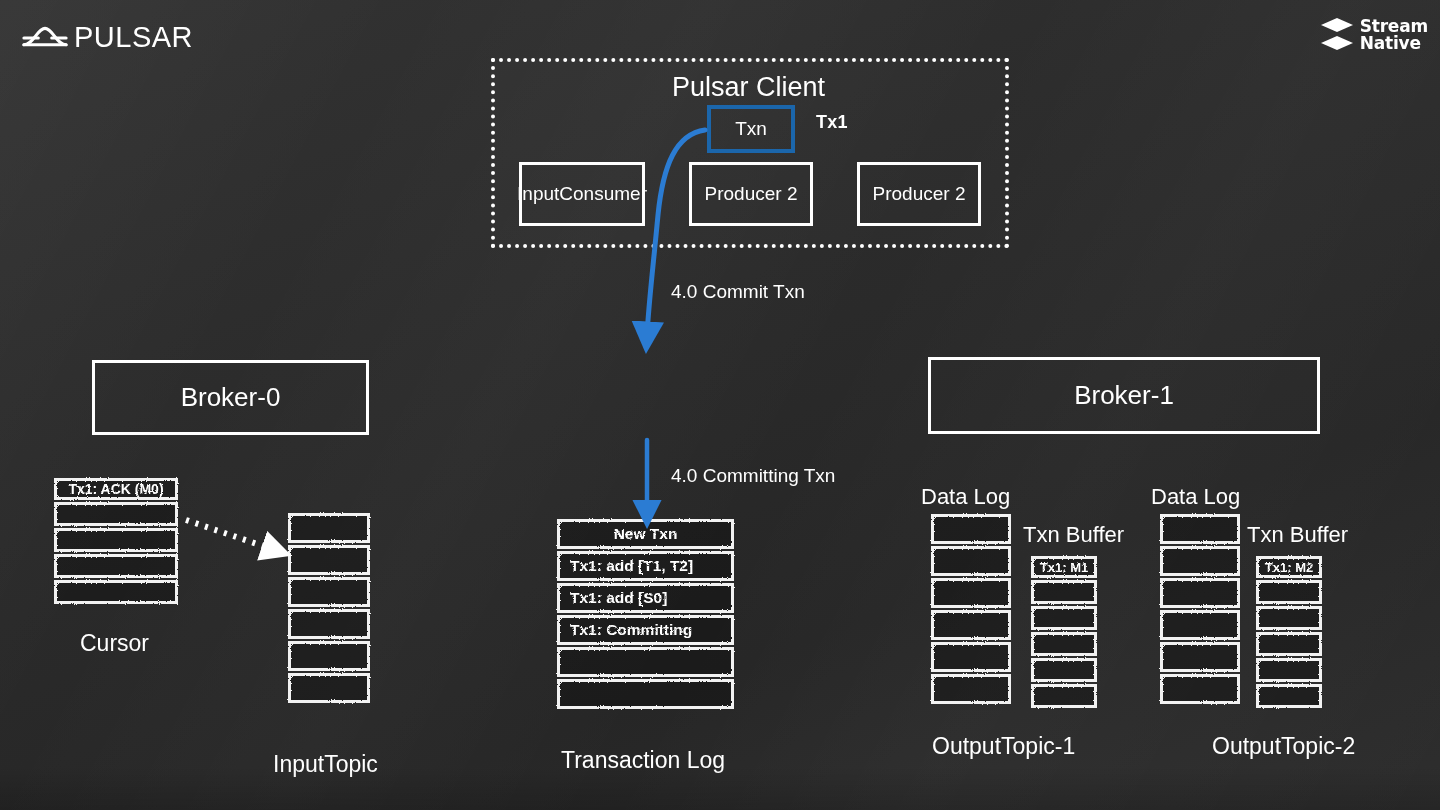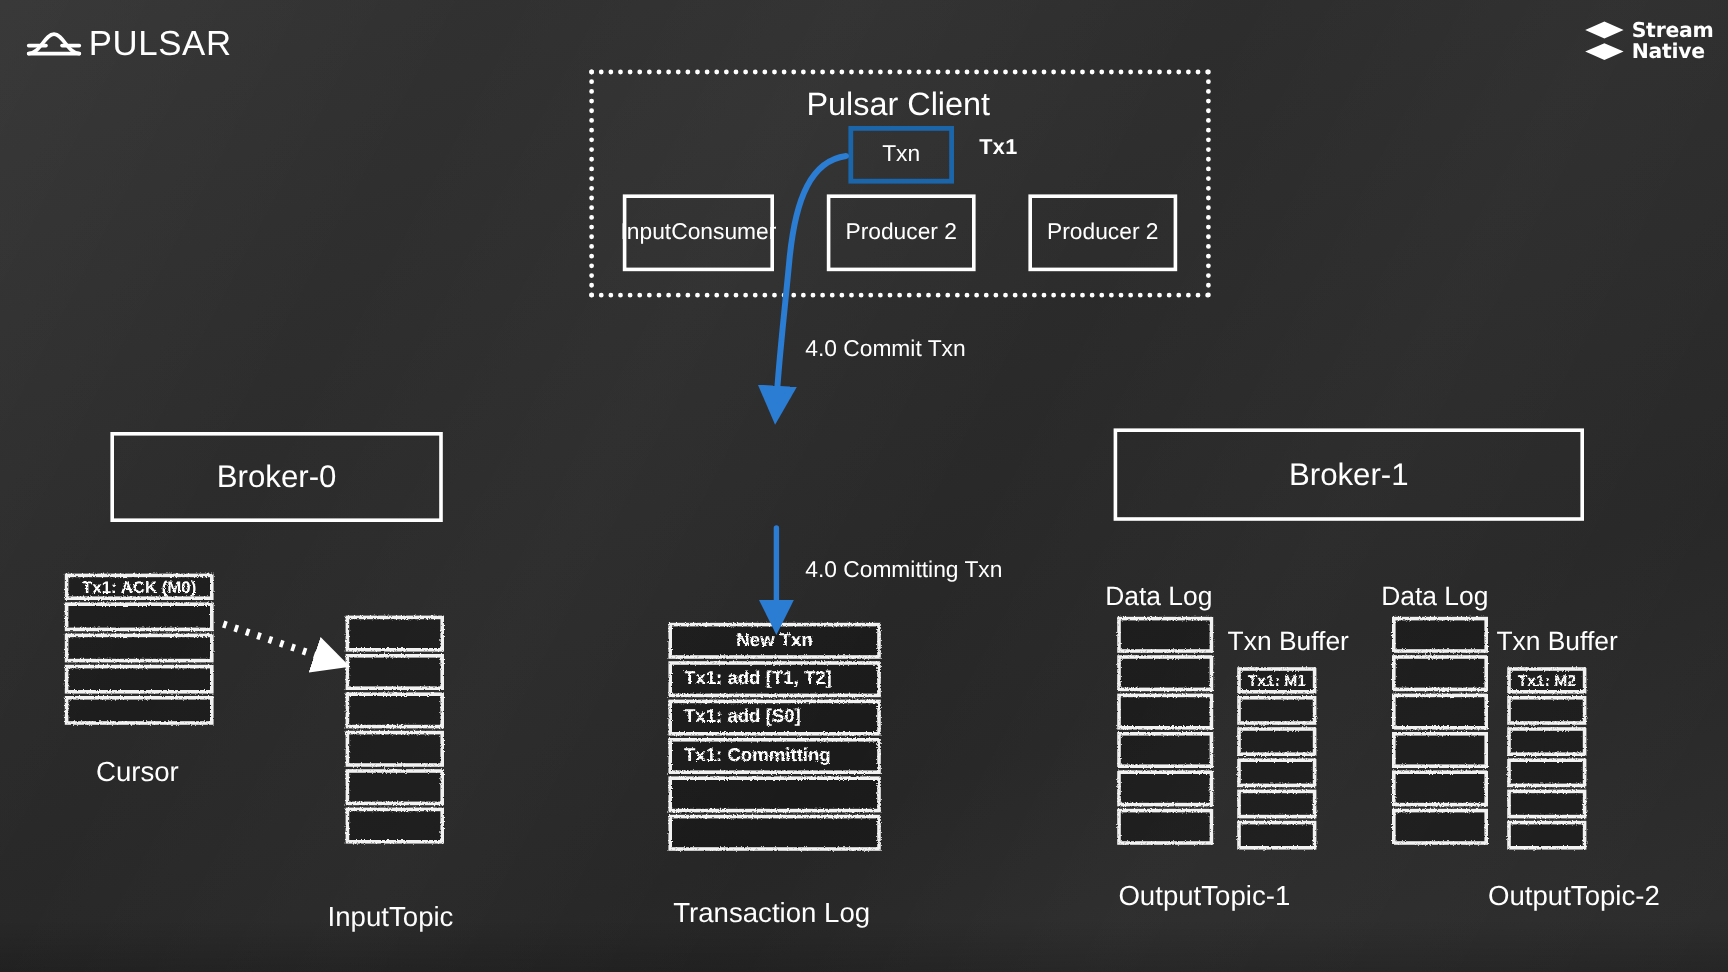--- a/index.html
+++ b/index.html
@@ -227,21 +227,21 @@
   <div class="caption small" style="left:1247px; top:522px;">Txn Buffer</div>
   <div class="stack" style="left:1256px; top:556px; width:66px; gap:2px;">
     <div class="cell lbl" style="height:22px; font-size:13px;">Tx1: M2</div>
     <div class="cell plain" style="height:24px;"></div>
     <div class="cell plain" style="height:24px;"></div>
     <div class="cell plain" style="height:24px;"></div>
     <div class="cell plain" style="height:24px;"></div>
     <div class="cell plain" style="height:24px;"></div>
   </div>
 
-  <div class="caption" style="left:1240px; top:733px;">OutputTopic-2</div>
+  <div class="caption" style="left:1212px; top:733px;">OutputTopic-2</div>
 
   <svg class="overlay" viewBox="0 0 1440 810">
     <defs>
       <marker id="bluehead" viewBox="0 0 12 12" refX="5" refY="6" markerWidth="6.5" markerHeight="6.5" orient="auto">
         <path d="M0 0 L12 6 L0 12 Z" fill="#2b7cd3"></path>
       </marker>
       <marker id="whitehead" viewBox="0 0 12 12" refX="4" refY="6" markerWidth="5.2" markerHeight="5.2" orient="auto">
         <path d="M0 0 L12 6 L0 12 Z" fill="#ffffff"></path>
       </marker>
     </defs>

